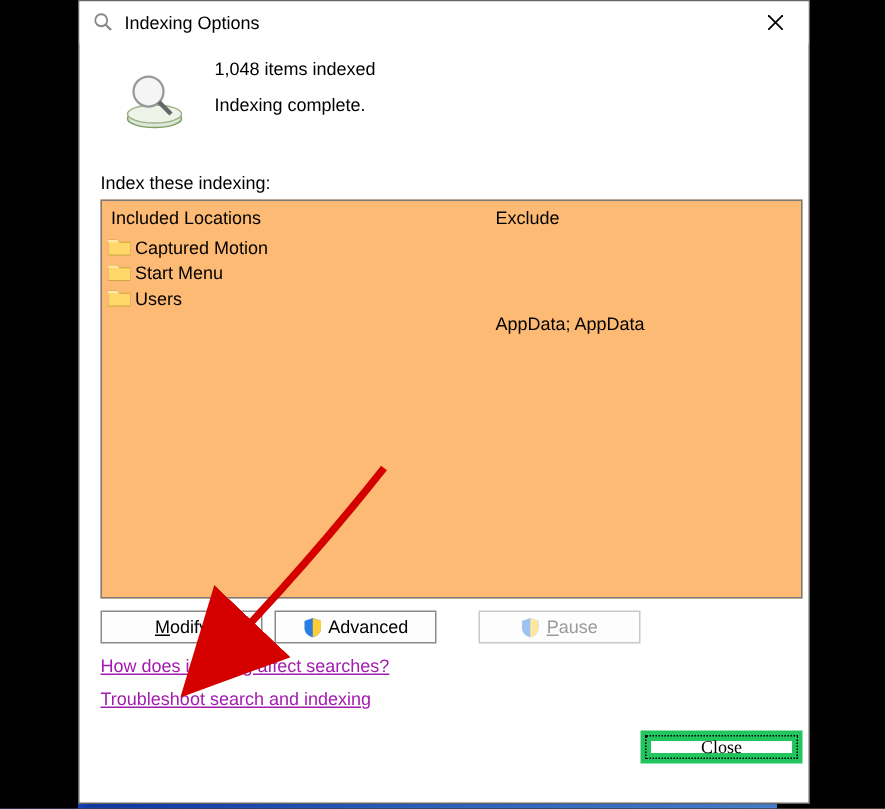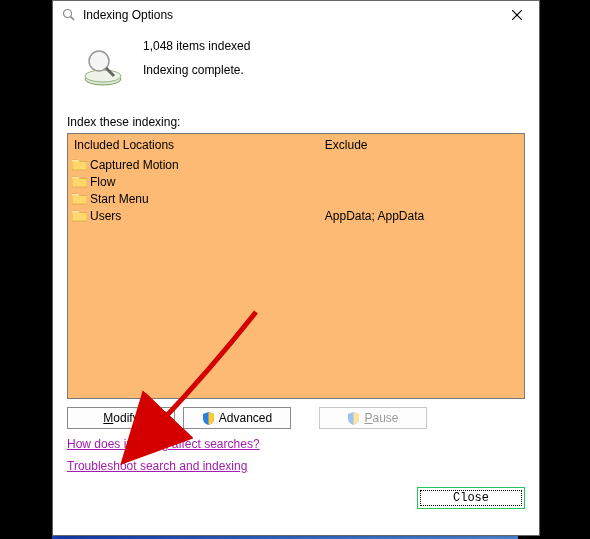--- a/index.html
+++ b/index.html
@@ -54,21 +54,21 @@
     width: 44px;
     height: 28px;
     display: flex;
     align-items: center;
     justify-content: center;
     font-size: 14px;
     color: #000;
   }
 
   .body {
-    padding: 6px 14px 10px 14px;
+    padding: 6px 4px 10px 14px;
   }
   .status-area {
     display: flex;
     align-items: flex-start;
     min-height: 64px;
   }
   .status-icon {
     width: 44px;
     margin: 8px 18px 0 14px;
   }
@@ -152,26 +152,26 @@
   }
 
   .close-row {
     display: flex;
     justify-content: flex-end;
     margin-top: 14px;
   }
   .close-main {
     width: 108px;
     height: 22px;
-    border: 1px solid #22c55e;
+    border: 7px solid #22c55e;
     outline: 1px dotted #000;
     outline-offset: -4px;
     background: #fff;
     font-size: 12px;
-    font-family: Liberation Mono, monospace;
+    font-family: Liberation Serif, serif;
     display: flex;
     align-items: center;
     justify-content: center;
   }
 
   
   .arrow {
     position: absolute;
     pointer-events: none;
   }
@@ -222,27 +222,20 @@
       <div class="locations-box">
         <div class="col col-left">
           <div class="col-header">Included Locations</div>
           <div id="included-rows">
               <div class="row">
                 <span class="folder-icon"><svg viewBox="0 0 15 13" width="15" height="13">
                     <path d="M0 2 L6 2 L7.5 3.5 L15 3.5 L15 12 L0 12 Z" fill="#ffd76a" stroke="#caa33a" stroke-width="0.6"></path>
                     <path d="M0 2 L6 2 L7.5 3.5 L0 3.5 Z" fill="#ffe9a8"></path>
                   </svg></span>
                 <span>Captured Motion</span>
-              </div>
-              <div class="row">
-                <span class="folder-icon"><svg viewBox="0 0 15 13" width="15" height="13">
-                    <path d="M0 2 L6 2 L7.5 3.5 L15 3.5 L15 12 L0 12 Z" fill="#ffd76a" stroke="#caa33a" stroke-width="0.6"></path>
-                    <path d="M0 2 L6 2 L7.5 3.5 L0 3.5 Z" fill="#ffe9a8"></path>
-                  </svg></span>
-                <span>Flow</span>
               </div>
               <div class="row">
                 <span class="folder-icon"><svg viewBox="0 0 15 13" width="15" height="13">
                     <path d="M0 2 L6 2 L7.5 3.5 L15 3.5 L15 12 L0 12 Z" fill="#ffd76a" stroke="#caa33a" stroke-width="0.6"></path>
                     <path d="M0 2 L6 2 L7.5 3.5 L0 3.5 Z" fill="#ffe9a8"></path>
                   </svg></span>
                 <span>Start Menu</span>
               </div>
               <div class="row">
                 <span class="folder-icon"><svg viewBox="0 0 15 13" width="15" height="13">

